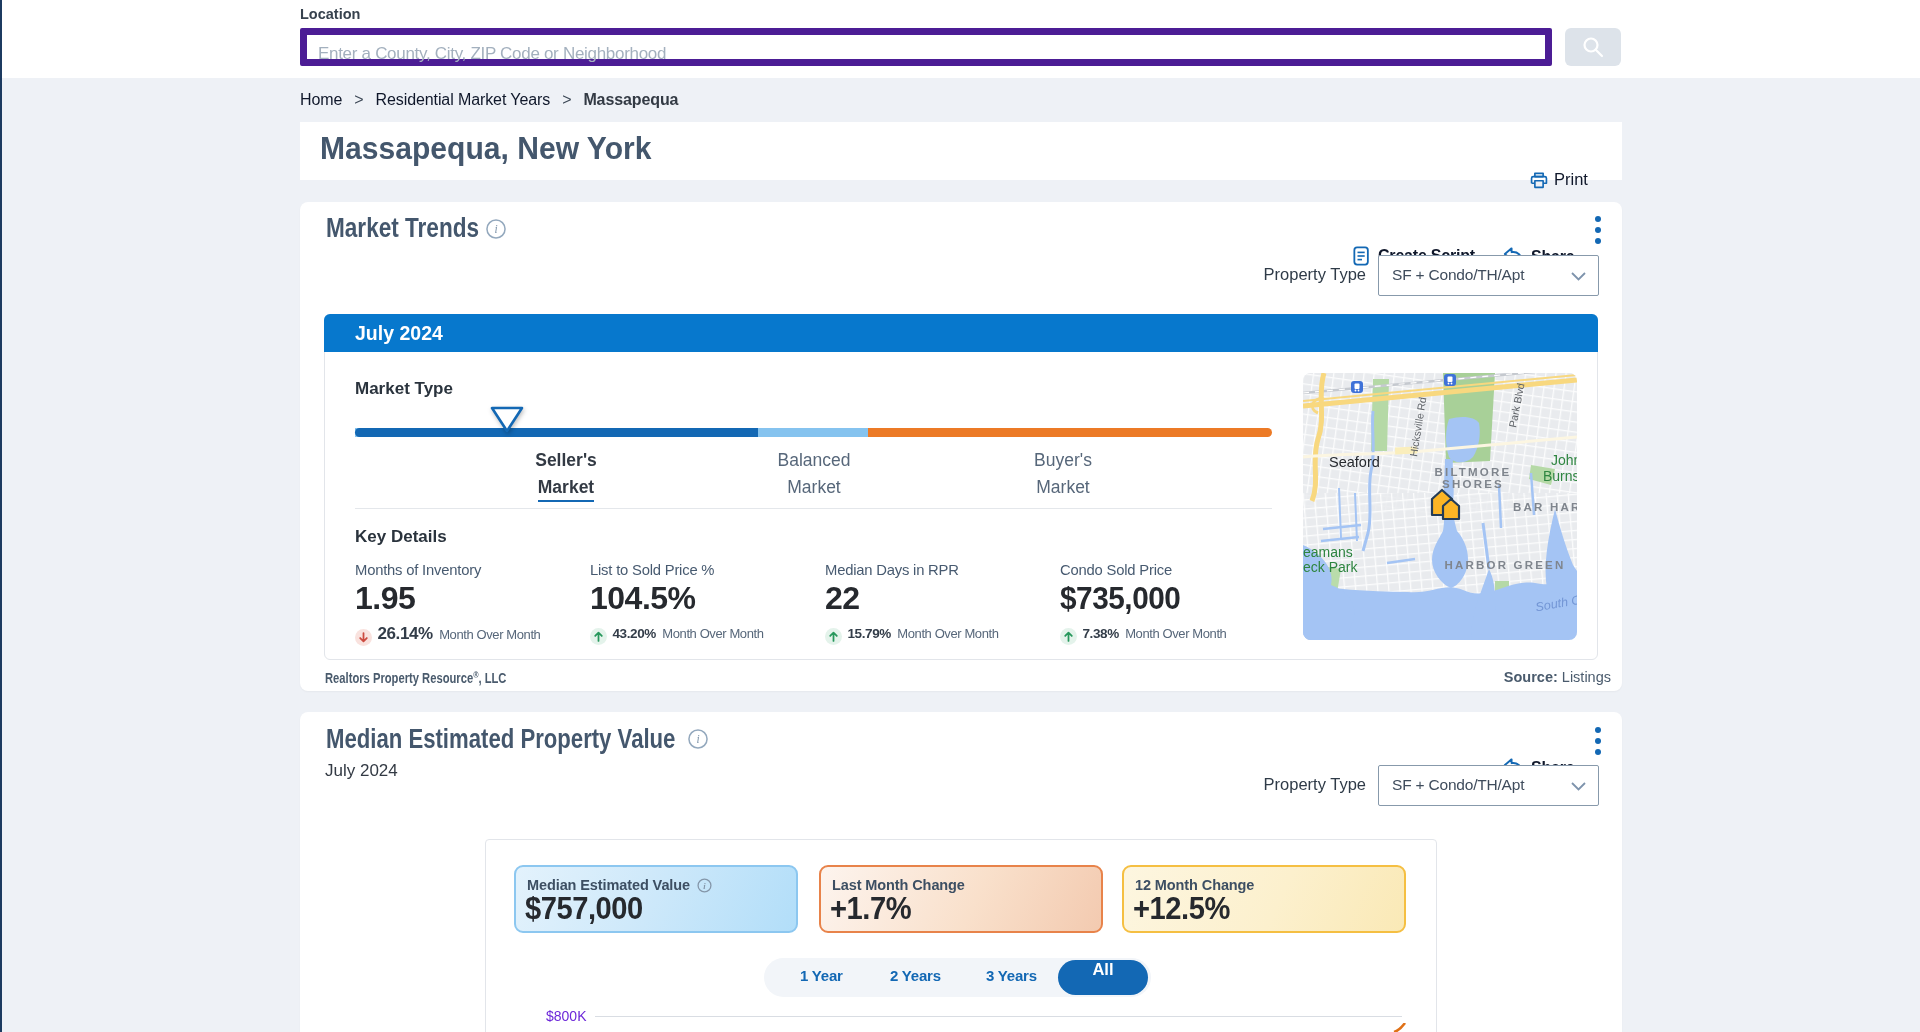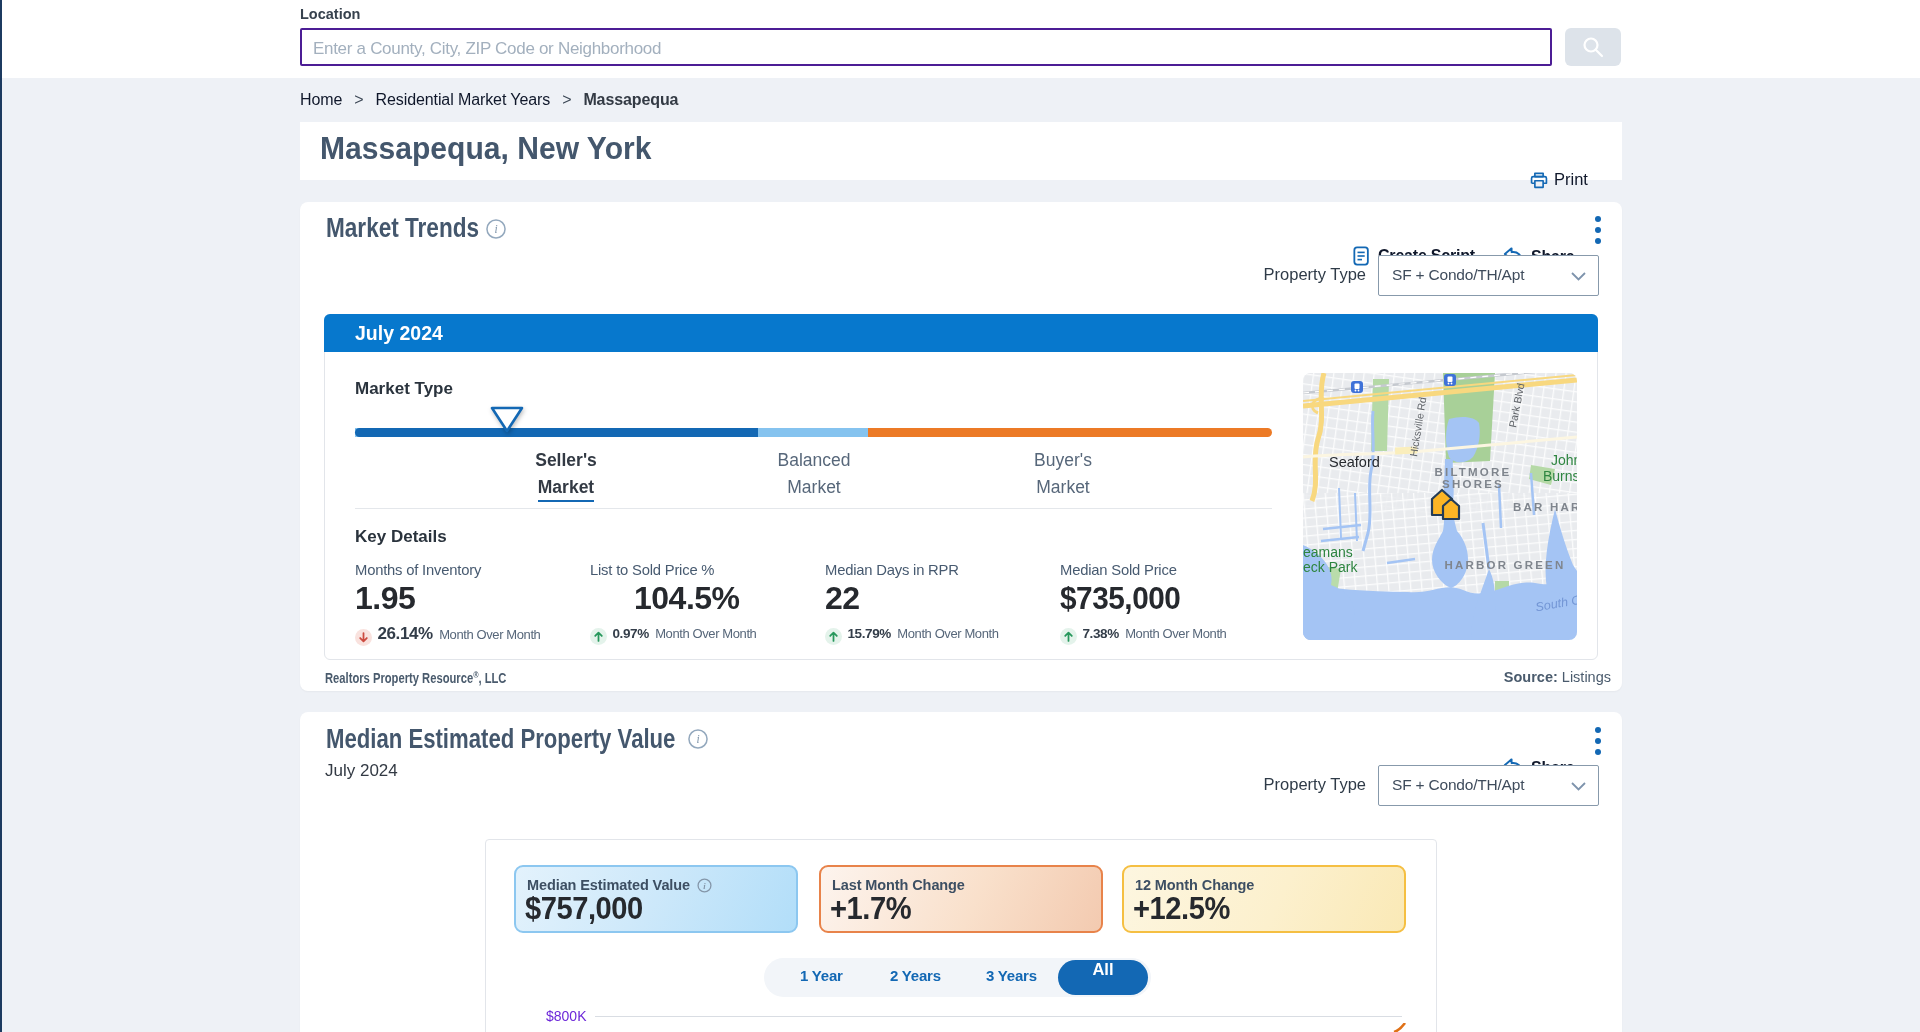--- a/index.html
+++ b/index.html
@@ -10,21 +10,21 @@
   .blue { color:#0f172a;margin-top:28px; }
   .slate { color:#44576d; }
 </style>
 </head>
 <body>
 
   <div class="abs" style="left:0;top:0;width:2px;height:1032px;background:#1c3a60;"></div>
 
   <div class="abs" style="left:2px;top:0;width:1918px;height:78px;background:#fff;"></div>
   <div class="abs" style="left:300px;top:6px;font-size:14.5px;font-weight:bold;color:#37424e;">Location</div>
-  <div class="abs" style="left:300px;top:28px;width:1252px;height:38px;border:2px solid #4c1d95;border-radius:2px;background:#fff;">
+  <div class="abs" style="left:300px;top:28px;width:1252px;height:38px;border:7px solid #4c1d95;border-radius:2px;background:#fff;">
     <div style="margin:9px 0 0 11px;font-size:17px;letter-spacing:-0.3px;color:#a3b0be;">Enter a County, City, ZIP Code or Neighborhood</div>
   </div>
   <div class="abs" style="left:1565px;top:28px;width:56px;height:38px;background:#dde3ea;border-radius:6px;">
     <svg width="24" height="24" viewBox="0 0 24 24" style="position:absolute;left:16px;top:7px;">
       <circle cx="10" cy="10" r="6.5" fill="none" stroke="#fff" stroke-width="2.2"></circle>
       <line x1="15" y1="15" x2="21" y2="21" stroke="#fff" stroke-width="2.2" stroke-linecap="round"></line>
     </svg>
   </div>
 
   <div class="abs" style="left:300px;top:91px;font-size:16px;letter-spacing:-0.1px;color:#333a44;">
@@ -92,43 +92,43 @@
   <div class="abs" style="left:355px;top:508px;width:917px;height:1px;background:#e4e7eb;"></div>
 
   <div class="abs" style="left:355px;top:527px;font-size:17px;font-weight:bold;color:#2a333d;">Key Details</div>
 
   <div class="abs" style="left:355px;top:562px;">
     <div style="font-size:14.8px;letter-spacing:-0.2px;color:#475a70;">Months of Inventory</div>
     <div style="font-size:32px;font-weight:bold;letter-spacing:-0.5px;color:#26292e;margin-top:2px;">1.95</div>
   </div>
   <div class="abs" style="left:590px;top:562px;">
     <div style="font-size:14.8px;letter-spacing:-0.2px;color:#475a70;">List to Sold Price %</div>
-    <div style="font-size:32px;font-weight:bold;letter-spacing:-0.5px;color:#26292e;margin-top:2px;margin-left:44px;">104.5%</div>
+    <div style="font-size:32px;font-weight:bold;letter-spacing:-0.5px;color:#26292e;margin-top:2px;">104.5%</div>
   </div>
   <div class="abs" style="left:825px;top:562px;">
     <div style="font-size:14.8px;letter-spacing:-0.2px;color:#475a70;">Median Days in RPR</div>
     <div style="font-size:32px;font-weight:bold;letter-spacing:-0.5px;color:#26292e;margin-top:2px;">22</div>
   </div>
   <div class="abs" style="left:1060px;top:562px;">
-    <div style="font-size:14.8px;letter-spacing:-0.2px;color:#475a70;">Median Sold Price</div>
+    <div style="font-size:14.8px;letter-spacing:-0.2px;color:#475a70;">Condo Sold Price</div>
     <div style="font-size:32px;font-weight:bold;letter-spacing:-0.5px;color:#26292e;margin-top:2px;transform:scaleX(0.93);transform-origin:left;">$735,000</div>
   </div>
 
   <div class="abs" style="left:355px;top:624px;height:17px;">
     <span style="display:inline-block;width:17px;height:17px;border-radius:50%;background:#f9e2de;text-align:center;vertical-align:-4px;"><svg width="11" height="11" viewBox="0 0 10 10" style="margin-top:3px;">
         <path d="M5 1 L5 8 M2 5.5 L5 8.5 L8 5.5" fill="none" stroke="#cc4b40" stroke-width="1.6" stroke-linecap="round" stroke-linejoin="round"></path>
       </svg></span>
     <span style="font-size:17px;font-weight:bold;letter-spacing:-0.4px;color:#333d49;margin-left:1px;">26.14%</span>
     <span style="font-size:13px;letter-spacing:-0.4px;color:#57677a;margin-left:2px;">Month Over Month</span>
   </div>
   <div class="abs" style="left:590px;top:624px;height:17px;">
     <span style="display:inline-block;width:17px;height:17px;border-radius:50%;background:#e4f3eb;text-align:center;vertical-align:-4px;"><svg width="11" height="11" viewBox="0 0 10 10" style="margin-top:3px;">
         <path d="M5 9 L5 2 M2 4.5 L5 1.5 L8 4.5" fill="none" stroke="#27985c" stroke-width="1.6" stroke-linecap="round" stroke-linejoin="round"></path>
       </svg></span>
-    <span style="font-size:13.5px;font-weight:bold;letter-spacing:-0.4px;color:#333d49;margin-left:1px;">0.97%</span>
+    <span style="font-size:13.5px;font-weight:bold;letter-spacing:-0.4px;color:#333d49;margin-left:1px;">43.20%</span>
     <span style="font-size:13px;letter-spacing:-0.4px;color:#57677a;margin-left:2px;">Month Over Month</span>
   </div>
   <div class="abs" style="left:825px;top:624px;height:17px;">
     <span style="display:inline-block;width:17px;height:17px;border-radius:50%;background:#e4f3eb;text-align:center;vertical-align:-4px;"><svg width="11" height="11" viewBox="0 0 10 10" style="margin-top:3px;">
         <path d="M5 9 L5 2 M2 4.5 L5 1.5 L8 4.5" fill="none" stroke="#27985c" stroke-width="1.6" stroke-linecap="round" stroke-linejoin="round"></path>
       </svg></span>
     <span style="font-size:13.5px;font-weight:bold;letter-spacing:-0.4px;color:#333d49;margin-left:1px;">15.79%</span>
     <span style="font-size:13px;letter-spacing:-0.4px;color:#57677a;margin-left:2px;">Month Over Month</span>
   </div>
   <div class="abs" style="left:1060px;top:624px;height:17px;">

